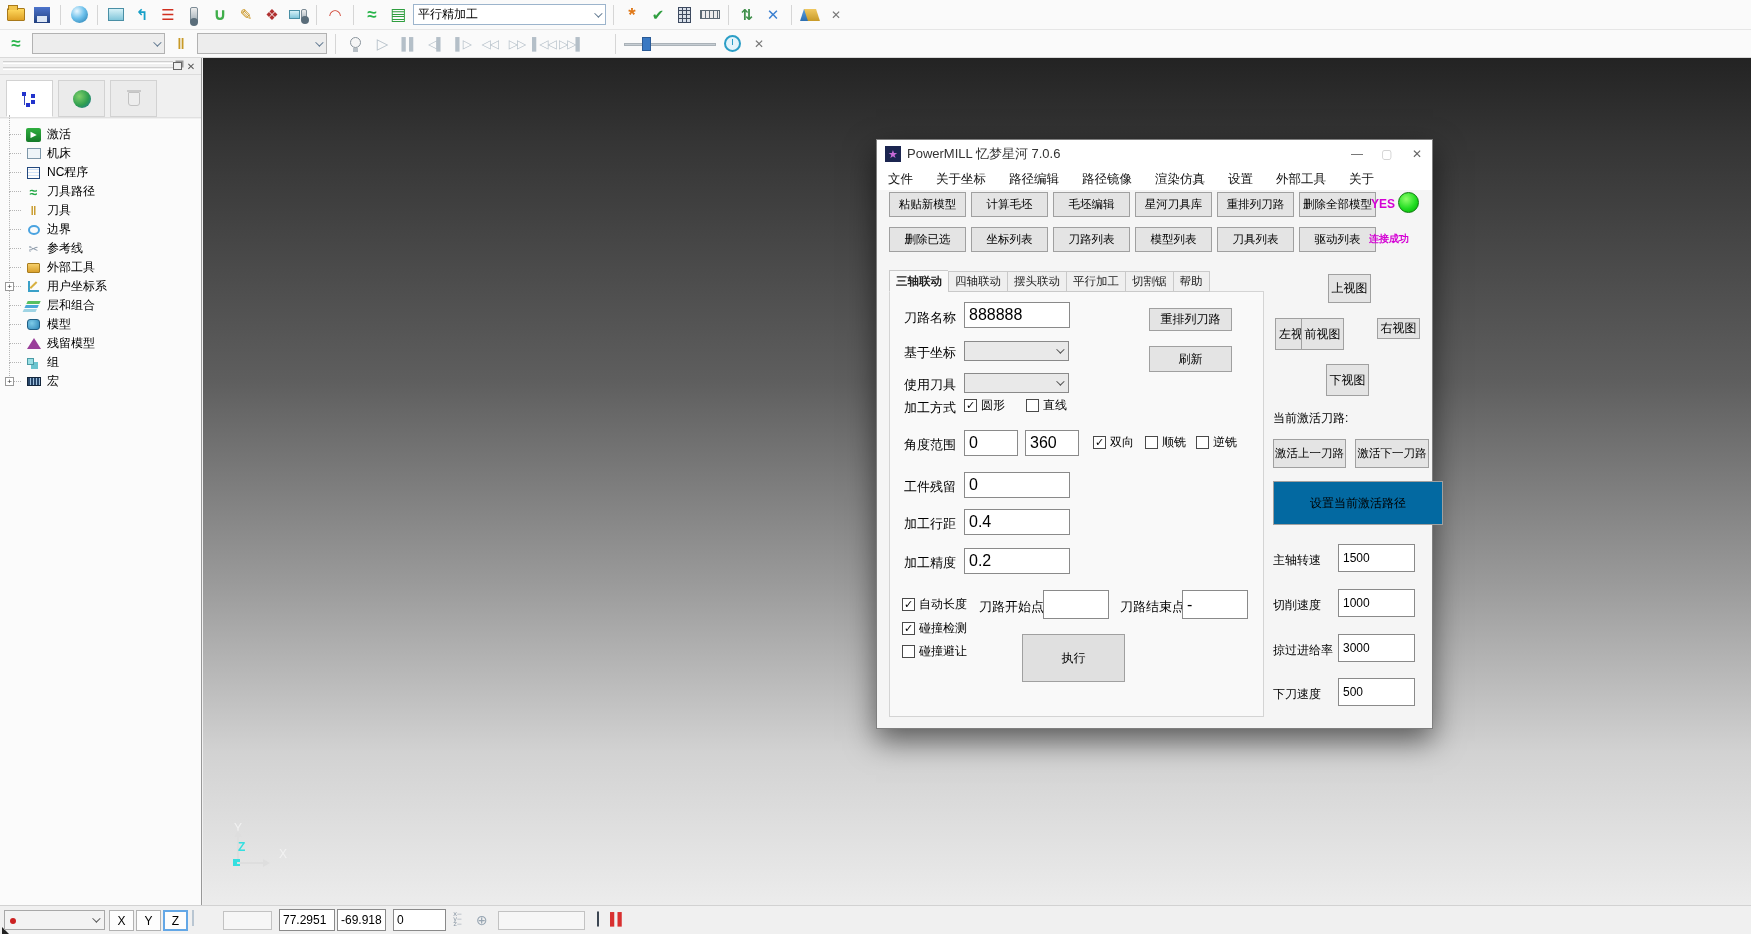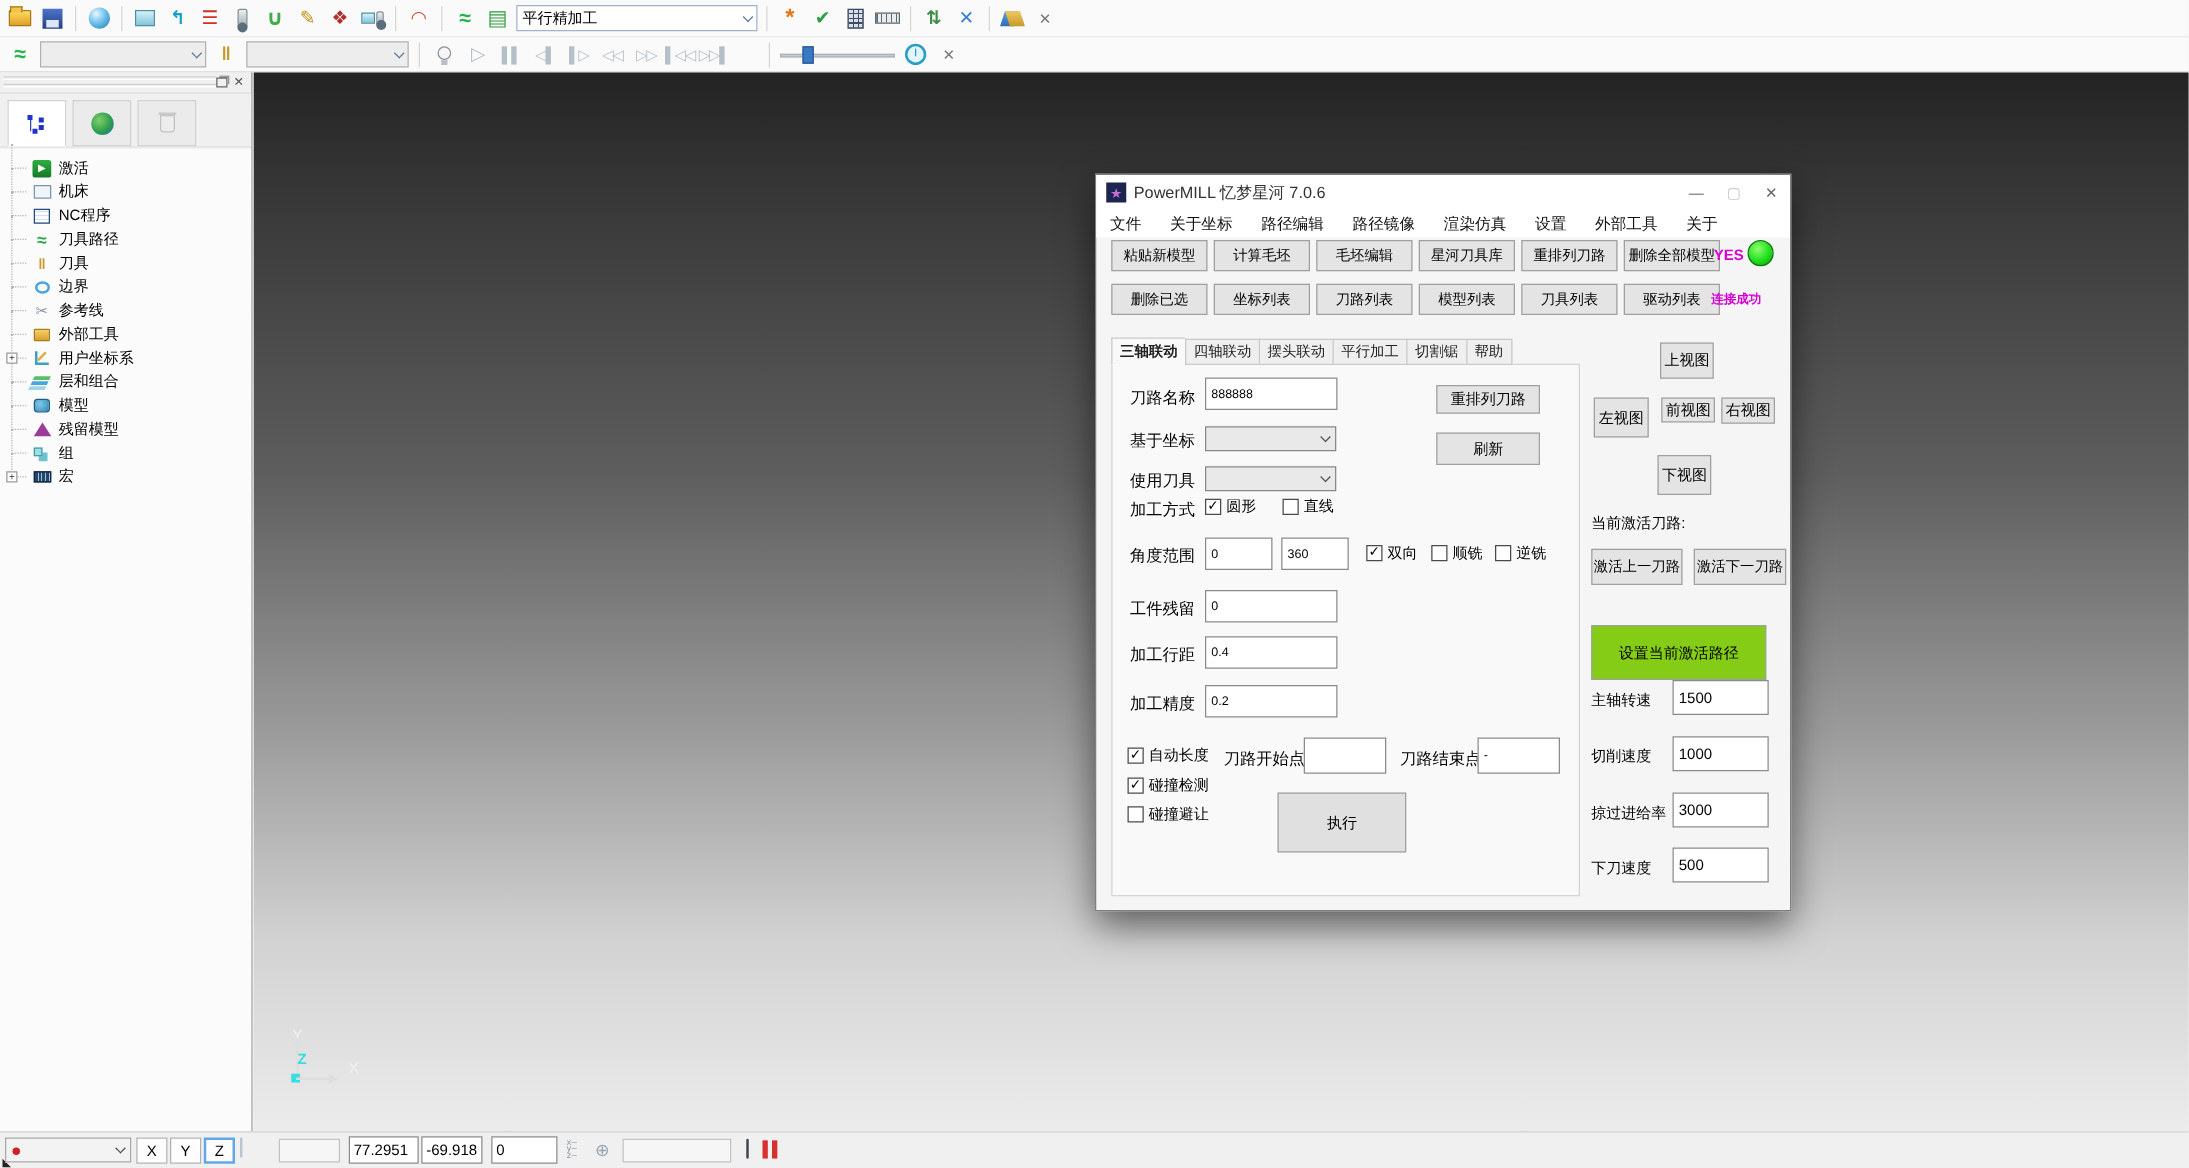--- a/index.html
+++ b/index.html
@@ -106,21 +106,21 @@
   #row2{position:absolute;left:12px;top:87px;display:grid;grid-template-columns:repeat(6,77px);gap:5px;}
   #yes-label{position:absolute;left:494px;top:57px;color:#d400d4;font-weight:bold;font-size:12px;}
   #conn-ok{position:absolute;left:492px;top:92px;color:#d400d4;font-weight:bold;font-size:10px;}
   #green-light{position:absolute;left:521px;top:52px;width:21px;height:21px;border-radius:50%;background:radial-gradient(circle at 38% 32%,#8dff6a,#22dd22 55%,#00a800);border:1.5px solid #0a7a0a;}
   #tabstrip{position:absolute;left:12px;top:131px;display:flex;height:21px;z-index:2;}
   .tab{padding:0 6px;display:flex;align-items:center;border:1px solid #c9c9c9;border-right:none;background:#efefef;font-size:11.5px;color:#222;}
   .tab:last-child{border-right:1px solid #c9c9c9;}
   .tab.active{background:#f9f9f9;border-bottom:1px solid #f9f9f9;height:22px;margin-top:-1px;font-weight:bold;}
   #tabpage{position:absolute;left:12px;top:151px;width:375px;height:426px;background:#f9f9f9;border:1px solid #d4d4d4;}
   .flabel{position:absolute;font-size:13px;color:#000;}
-  .tinput{position:absolute;height:26px;border:1px solid #8a8a8a;background:#fff;font-size:10px;padding:0 4px;font-family:"Liberation Sans",sans-serif;}
+  .tinput{position:absolute;height:26px;border:1px solid #8a8a8a;background:#fff;font-size:16px;padding:0 4px;font-family:"Liberation Sans",sans-serif;}
   .fcombo{position:absolute;height:20px;width:105px;background:#e9e9e9;border:1px solid #8a8a8a;}
   .fcombo .chev{position:absolute;right:6px;top:6px;width:6px;height:6px;border-right:1.5px solid #505050;border-bottom:1.5px solid #505050;transform:rotate(45deg) translateY(-2px);}
   .cbwrap{position:absolute;display:flex;align-items:center;gap:4px;font-size:12px;}
   .cb{width:13px;height:13px;border:1px solid #4a4a4a;background:#fff;display:inline-flex;align-items:center;justify-content:center;font-size:11px;line-height:1;}
   .cb.checked::after{content:"✓";}
   
   .rc-label{position:absolute;font-size:12px;}
   .rc-input{position:absolute;width:77px;height:28px;border:1px solid #8a8a8a;background:#fff;font-size:12px;padding:0 4px;font-family:"Liberation Sans",sans-serif;}
 
   
@@ -463,28 +463,28 @@
     <span class="cbwrap" style="left:12px;top:351px;">
         <span class="cb"></span>
         <span>碰撞避让</span>
       </span>
 
     <div class="btn" style="position:absolute;left:132px;top:342px;width:103px;height:48px;background:#e0e0e0;">执行</div>
   </div>
 
   <div class="btn" style="position:absolute;left:451px;top:134px;width:43px;height:29px;">上视图</div>
   <div class="btn" style="position:absolute;left:398px;top:178px;width:44px;height:32px;">左视图</div>
-  <div class="btn" style="position:absolute;left:452px;top:178px;width:43px;height:20px;">前视图</div>
+  <div class="btn" style="position:absolute;left:424px;top:178px;width:43px;height:32px;">前视图</div>
   <div class="btn" style="position:absolute;left:500px;top:178px;width:43px;height:21px;">右视图</div>
   <div class="btn" style="position:absolute;left:449px;top:224px;width:43px;height:32px;">下视图</div>
 
   <span class="rc-label" style="left:396px;top:270px;">当前激活刀路:</span>
   <div class="btn" style="position:absolute;left:396px;top:299px;width:73px;height:29px;font-size:11.5px;">激活上一刀路</div>
   <div class="btn" style="position:absolute;left:478px;top:299px;width:74px;height:29px;font-size:11.5px;">激活下一刀路</div>
-  <div class="btn" style="position:absolute;left:396px;top:341px;width:140px;height:44px;background:#84cc16;margin-top:19px;">设置当前激活路径</div>
+  <div class="btn" style="position:absolute;left:396px;top:341px;width:170px;height:44px;background:#0369a1;">设置当前激活路径</div>
 
   <span class="rc-label" style="left:396px;top:412px;">主轴转速</span>
   <input class="rc-input" style="left: 461px; top: 404px;" value="1500">
   <span class="rc-label" style="left:396px;top:457px;">切削速度</span>
   <input class="rc-input" style="left: 461px; top: 449px;" value="1000">
   <span class="rc-label" style="left:396px;top:502px;">掠过进给率</span>
   <input class="rc-input" style="left: 461px; top: 494px;" value="3000">
   <span class="rc-label" style="left:396px;top:546px;">下刀速度</span>
   <input class="rc-input" style="left: 461px; top: 538px;" value="500">
 </div>

